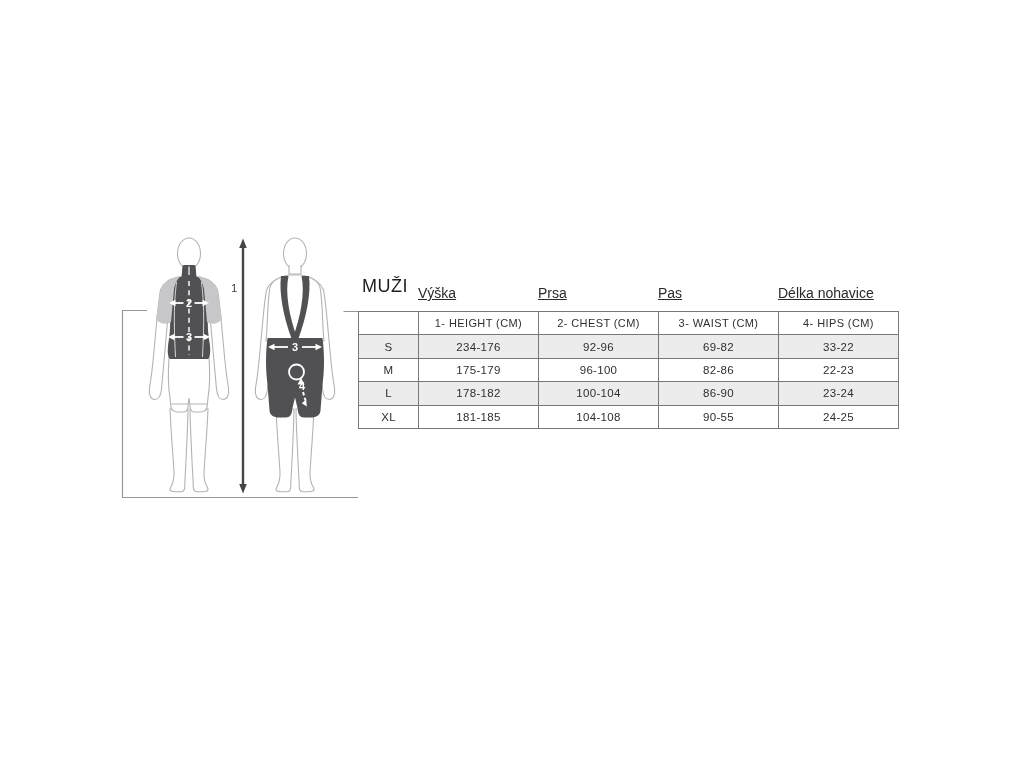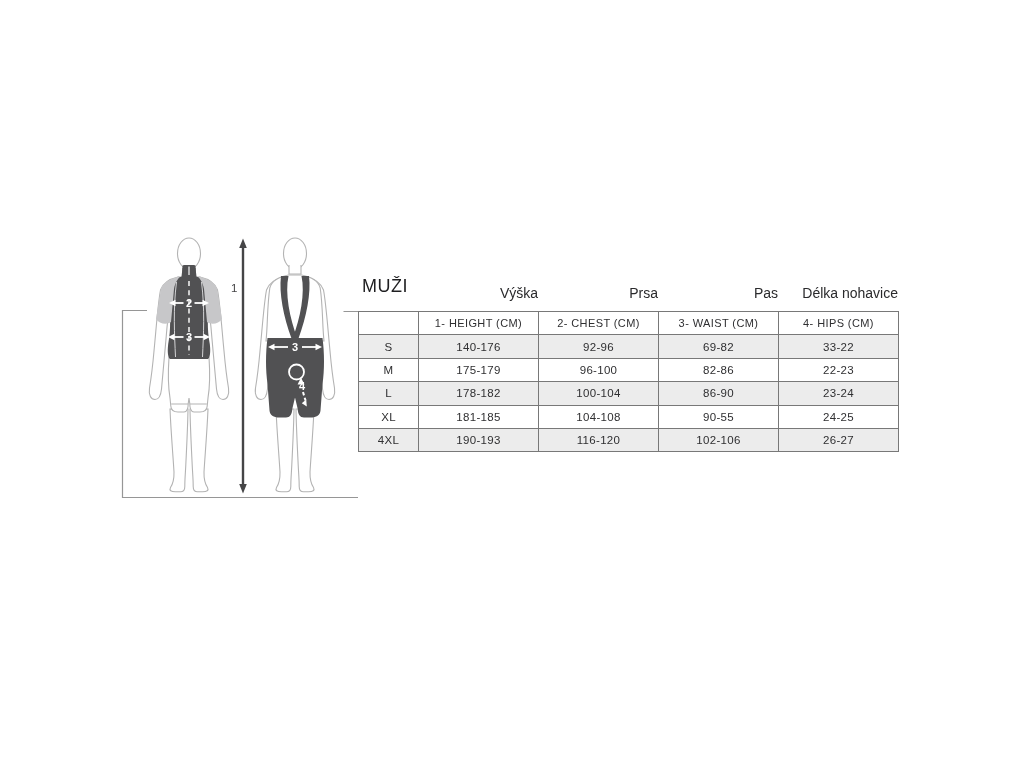--- a/index.html
+++ b/index.html
@@ -9,21 +9,21 @@
   }
   
   .figure-svg{position:absolute;left:100px;top:225px;width:280px;height:280px;}
   .figure-svg text{font-family:"Liberation Sans",sans-serif;}
   .measure-num{font-weight:bold;font-size:11px;fill:#ffffff;}
   .height-num{font-size:11.5px;fill:#454547;}
   
   .muzi{position:absolute;left:362px;top:276px;font-size:18px;font-weight:normal;letter-spacing:.5px;color:#1f1f21;}
   
   .col-headers{position:absolute;left:418px;top:285px;width:480px;display:flex;}
-  .col-headers div{flex:1;text-align:right;font-size:14px;color:#2a2a2c;}
+  .col-headers div{flex:1;text-align:left;font-size:14px;color:#2a2a2c;text-decoration:underline;}
   
   table.size-table{
     position:absolute;left:358px;top:311px;width:540px;
     border-collapse:collapse;table-layout:fixed;
   }
   .size-table th,.size-table td{
     border:1px solid #787878;height:22.4px;padding:0;text-align:center;
     vertical-align:middle;background:#fff;
   }
   .size-table th{font-size:11px;font-weight:normal;letter-spacing:.4px;color:#2f2f31;}
@@ -145,21 +145,21 @@
         <th></th>
         <th>1- HEIGHT (CM)</th>
         <th>2- CHEST (CM)</th>
         <th>3- WAIST (CM)</th>
         <th>4- HIPS (CM)</th>
       </tr>
     </thead>
     <tbody>
       <tr>
         <td>S</td>
-        <td>140-176</td>
+        <td>234-176</td>
         <td>92-96</td>
         <td>69-82</td>
         <td>33-22</td>
       </tr>
       <tr>
         <td>M</td>
         <td>175-179</td>
         <td>96-100</td>
         <td>82-86</td>
         <td>22-23</td>
@@ -171,23 +171,16 @@
         <td>86-90</td>
         <td>23-24</td>
       </tr>
       <tr>
         <td>XL</td>
         <td>181-185</td>
         <td>104-108</td>
         <td>90-55</td>
         <td>24-25</td>
       </tr>
-      <tr>
-        <td>4XL</td>
-        <td>190-193</td>
-        <td>116-120</td>
-        <td>102-106</td>
-        <td>26-27</td>
-      </tr>
     </tbody>
   </table>
 
 </div>
 
 </body></html>

